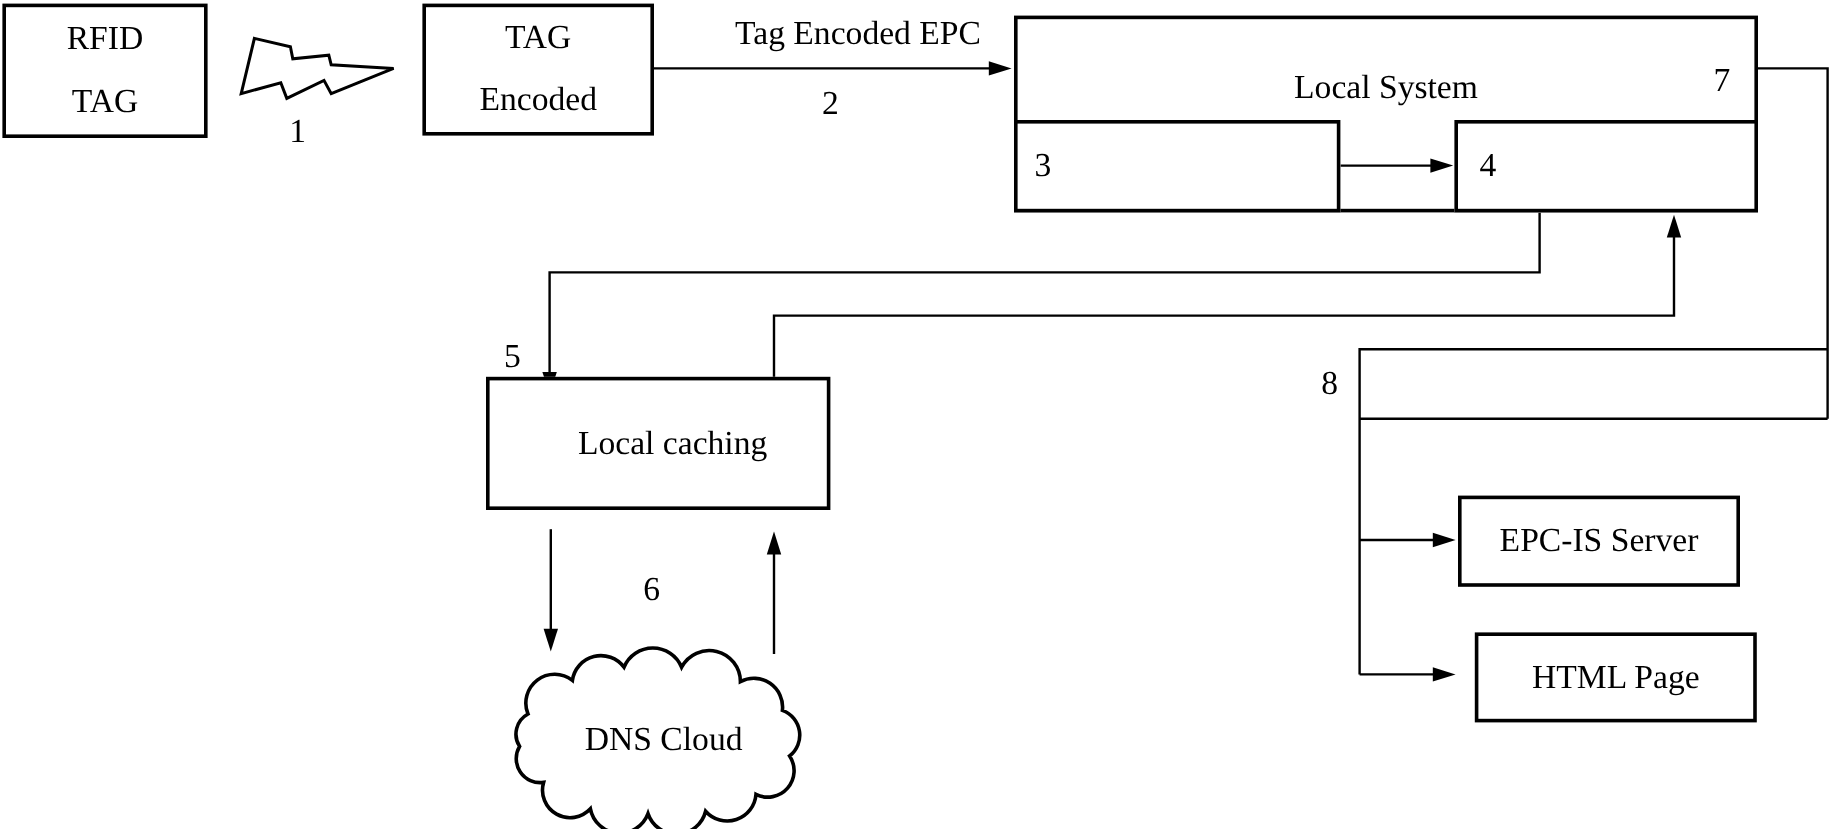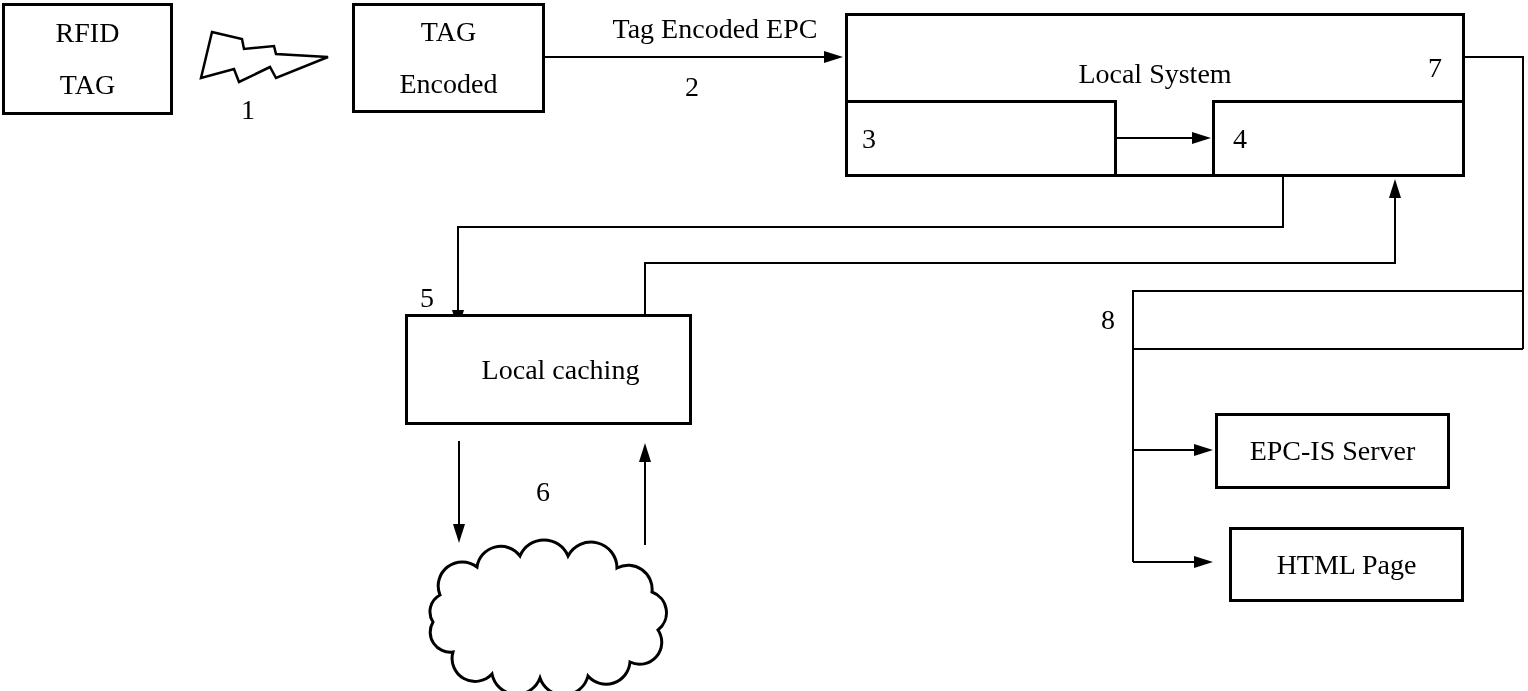--- a/index.html
+++ b/index.html
@@ -172,14 +172,15 @@
   <div class="node" id="html-page">
     <div>HTML Page</div>
   </div>
 
   <div class="floating-label" id="label-tag-encoded-epc">Tag Encoded EPC</div>
   <div class="floating-label" id="label-num-1">1</div>
   <div class="floating-label" id="label-num-2">2</div>
   <div class="floating-label" id="label-num-5">5</div>
   <div class="floating-label" id="label-num-6">6</div>
   <div class="floating-label" id="label-num-8">8</div>
+  <div class="floating-label" id="label-dns-cloud">DNS Cloud</div>
 
 </div>
 
 </body></html>

